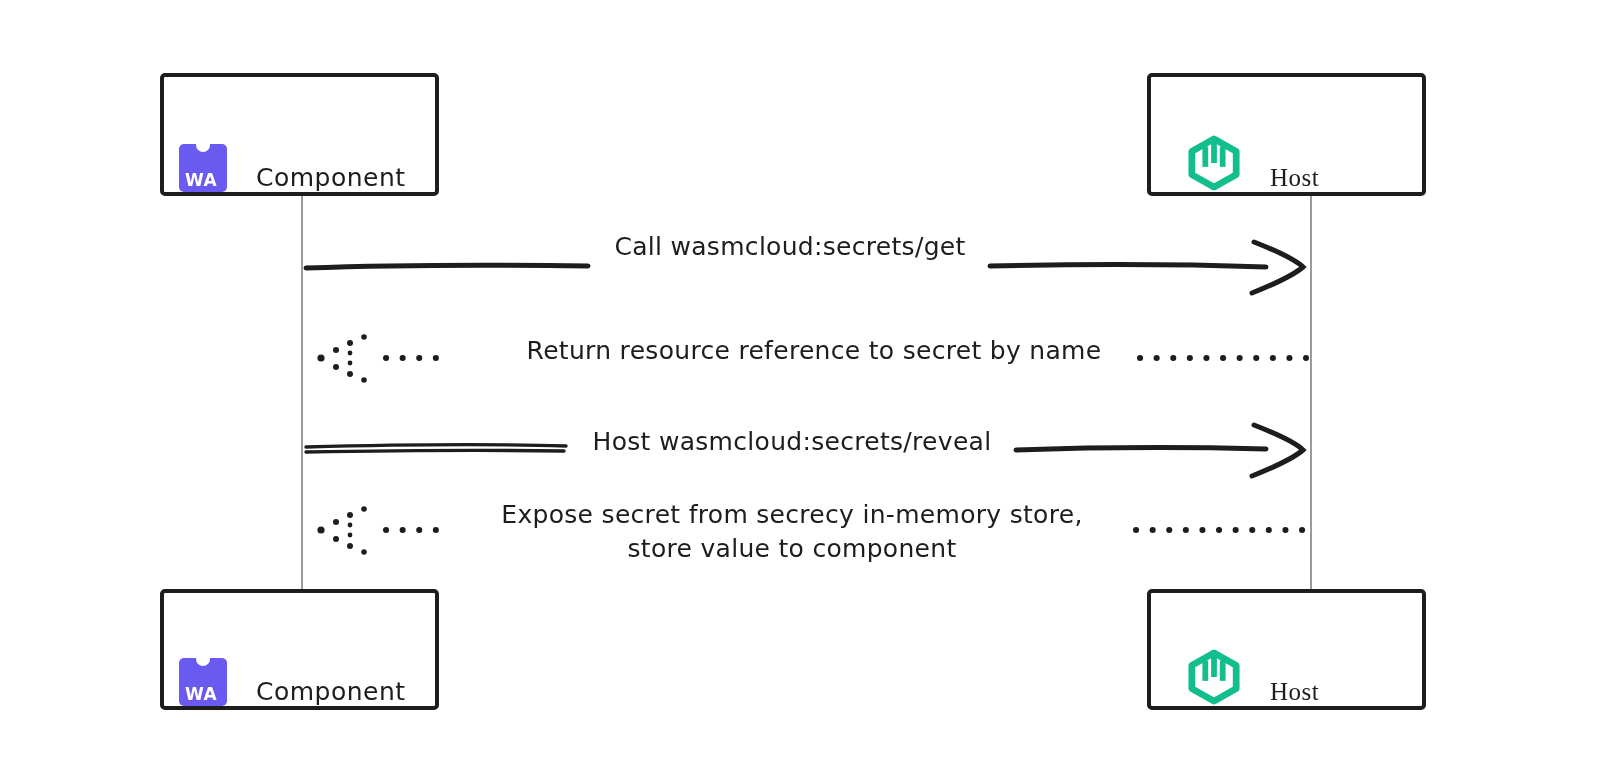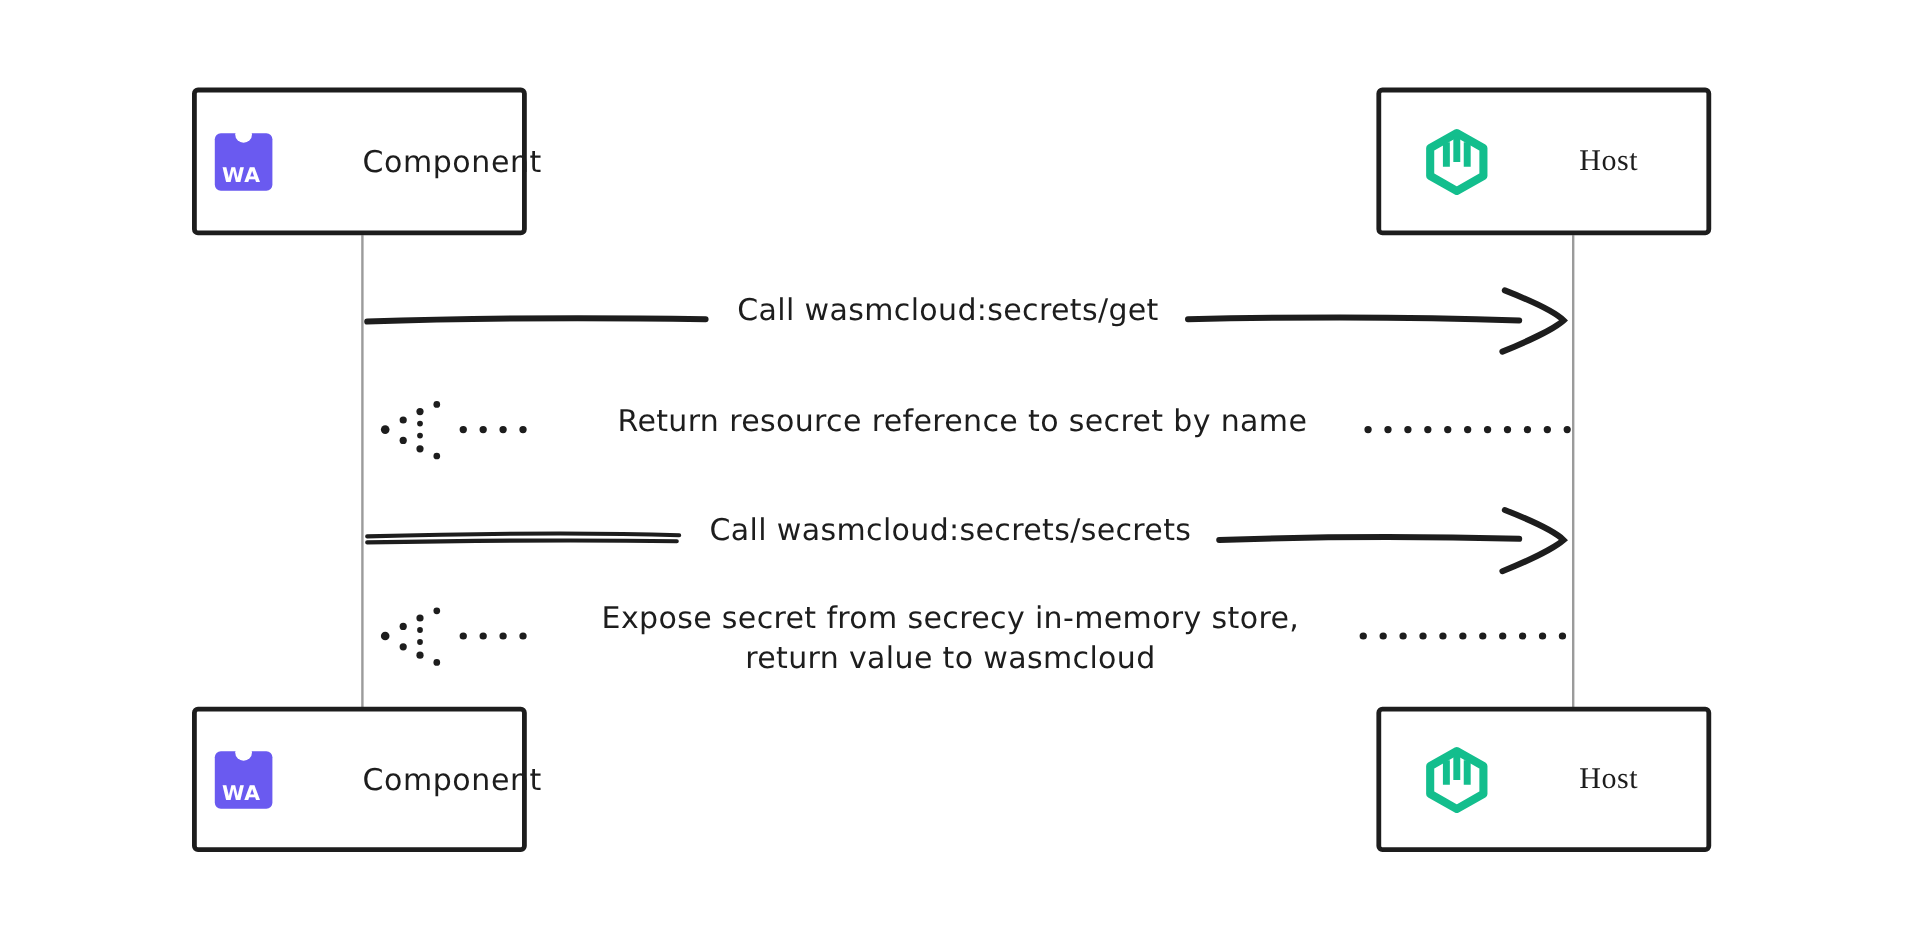--- a/index.html
+++ b/index.html
@@ -3,21 +3,21 @@
 <meta charset="utf-8">
 <style>
   html,body{margin:0;padding:0;background:#ffffff;}
   .canvas{
     position:relative;width:1600px;height:783px;background:#ffffff;
     font-family:"DejaVu Sans",sans-serif;color:#1d1d1d;overflow:hidden;
   }
   .actor-box{
     position:absolute;box-sizing:border-box;background:#ffffff;
     border:4px solid #1d1d1d;border-radius:5px;
-    display:flex;align-items:center;gap:46px;
+    display:flex;align-items:flex-end;
   }
   .actor-box.component{padding-left:15px;}
   .actor-box.host{padding-left:36px;font-family:Liberation Serif, serif;}
   .wa-badge{position:relative;width:48px;height:48px;background:#6a5af0;border-radius:5px;flex:0 0 auto;}
   .wa-badge .notch{position:absolute;top:-6px;left:50%;transform:translateX(-50%);width:14px;height:14px;background:#ffffff;border-radius:50%;}
   .wa-badge .wa-text{position:absolute;left:6px;bottom:2px;color:#ffffff;font-weight:bold;font-size:17px;letter-spacing:.5px;}
   .hex-icon{flex:0 0 auto;display:block;}
   .actor-label{font-size:25px;margin-left:29px;white-space:nowrap;letter-spacing:.5px;}
   .lifeline{position:absolute;width:2px;background:#9b9b9b;}
   .arrows{position:absolute;left:0;top:0;}
@@ -73,26 +73,26 @@
           <circle cx="350" cy="546" r="3"></circle>
           <circle cx="364" cy="552" r="2.8"></circle>
         <circle cx="350" cy="525" r="2.4"></circle>
           <circle cx="350" cy="535" r="2.4"></circle>
       </g>
       <line x1="386" y1="530" x2="448" y2="530" stroke="#1d1d1d" stroke-width="6" stroke-linecap="round" stroke-dasharray="0.1 16.5"></line>
       <line x1="1136" y1="530" x2="1306" y2="530" stroke="#1d1d1d" stroke-width="6" stroke-linecap="round" stroke-dasharray="0.1 16.5"></line>
     </g>
   </svg>
 
-  <div class="msg-label" style="left:562px;top:244px;width:456px;text-align:center;">Call wasmcloud:secrets/get</div>
-  <div class="msg-label" style="left:438px;top:336px;width:728px;">Return resource reference to secret by name</div>
-  <div class="msg-label" style="left:564px;top:427px;width:456px;">Call wasmcloud:secrets/secrets</div>
+  <div class="msg-label" style="left:562px;top:232px;width:456px;text-align:center;">Call wasmcloud:secrets/get</div>
+  <div class="msg-label" style="left:450px;top:336px;width:728px;">Return resource reference to secret by name</div>
+  <div class="msg-label" style="left:564px;top:427px;width:456px;">Host wasmcloud:secrets/reveal</div>
   <div class="msg-label two-line" style="left:442px;top:498px;width:700px;">
     <span>Expose secret from secrecy in-memory store,</span><br>
-    <span>return value to wasmcloud</span>
+    <span>store value to component</span>
   </div>
 
   <div class="actor-box component" style="left:160px;top:73px;width:279px;height:123px;">
     <span class="wa-badge">
       <span class="notch"></span>
       <span class="wa-text">WA</span>
     </span>
     <span class="actor-label">Component</span>
   </div>
 

